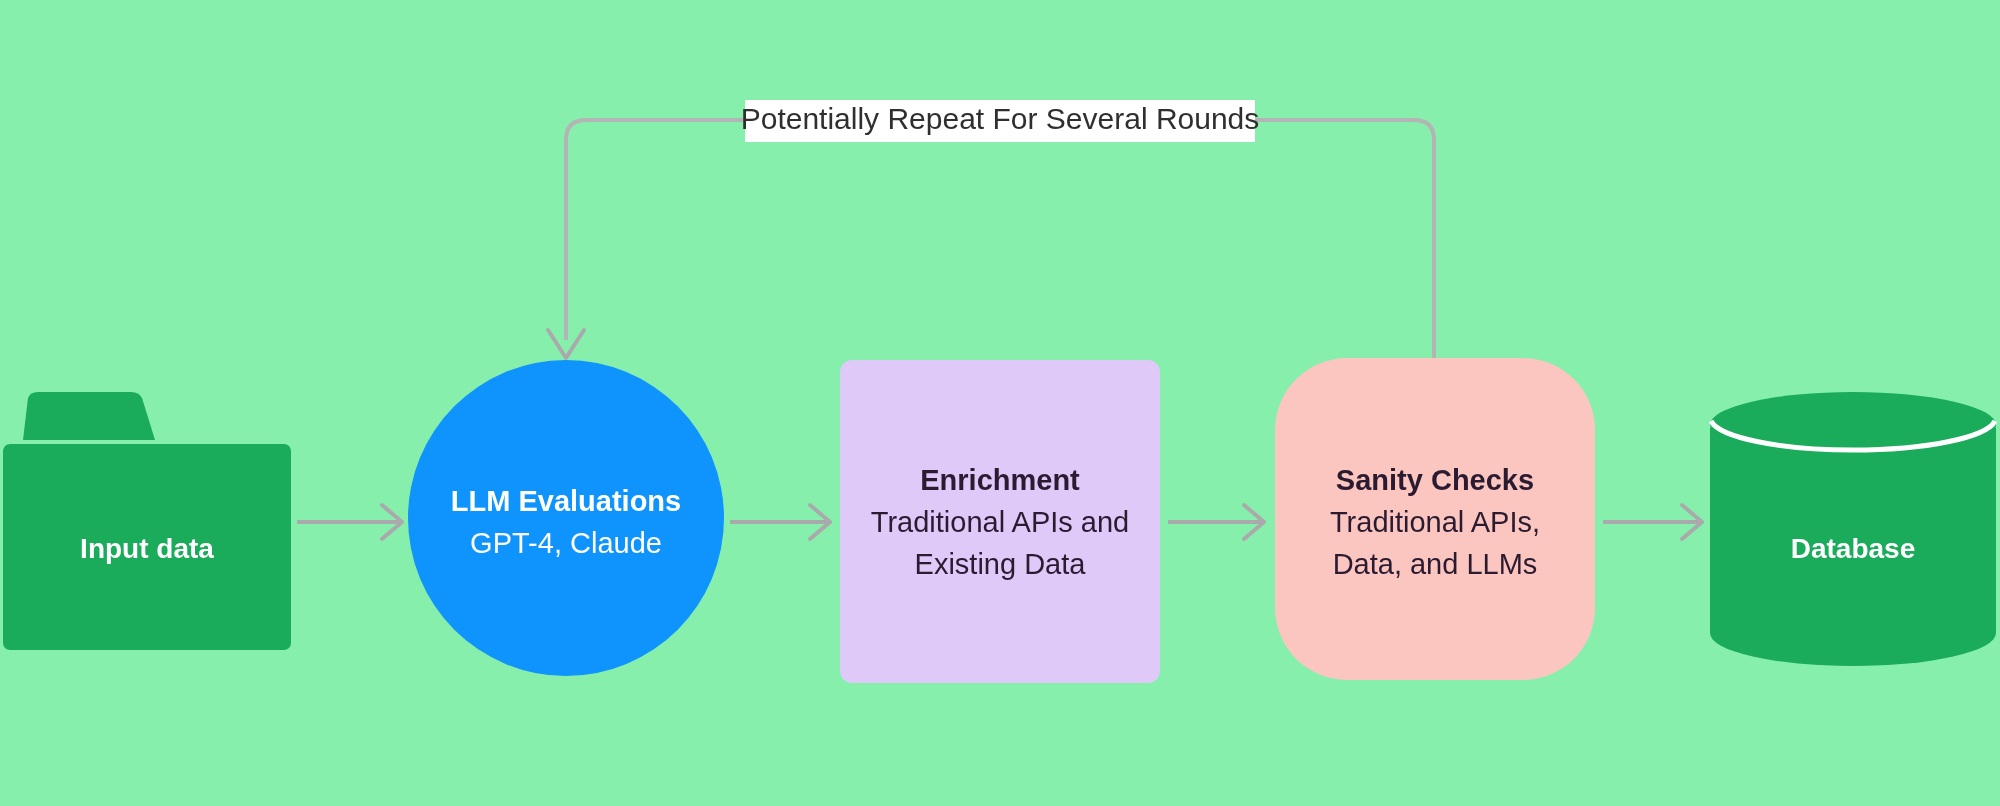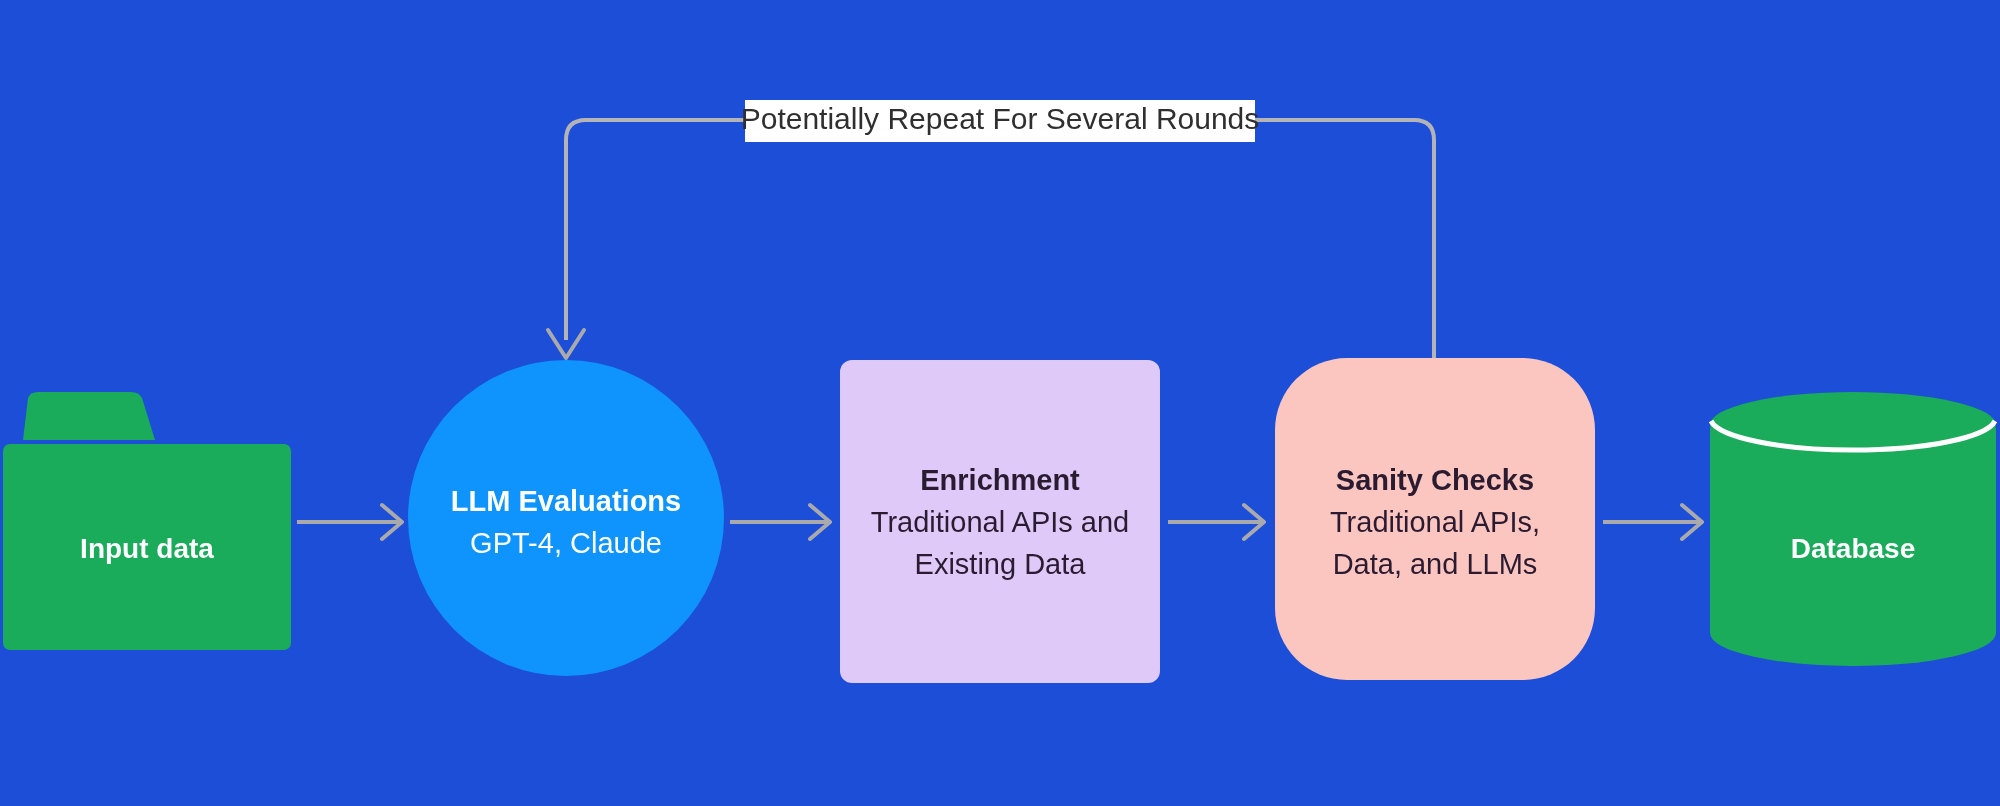--- a/index.html
+++ b/index.html
@@ -10,21 +10,21 @@
   body {
     width: 2000px;
     height: 806px;
     font-family: "Liberation Sans", sans-serif;
     overflow: hidden;
   }
   #diagram-root {
     position: relative;
     width: 2000px;
     height: 806px;
-    background: #1d4ed8;
+    background: #86efac;
     text-align: center;
   }
   svg.canvas {
     position: absolute;
     top: 0;
     left: 0;
     width: 2000px;
     height: 806px;
   }
   .node-label {

